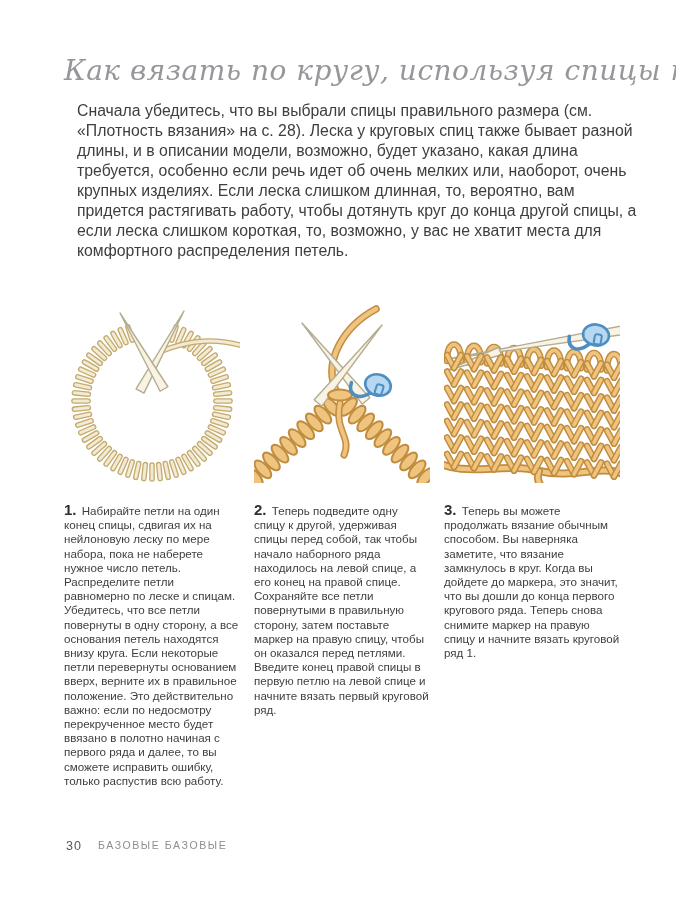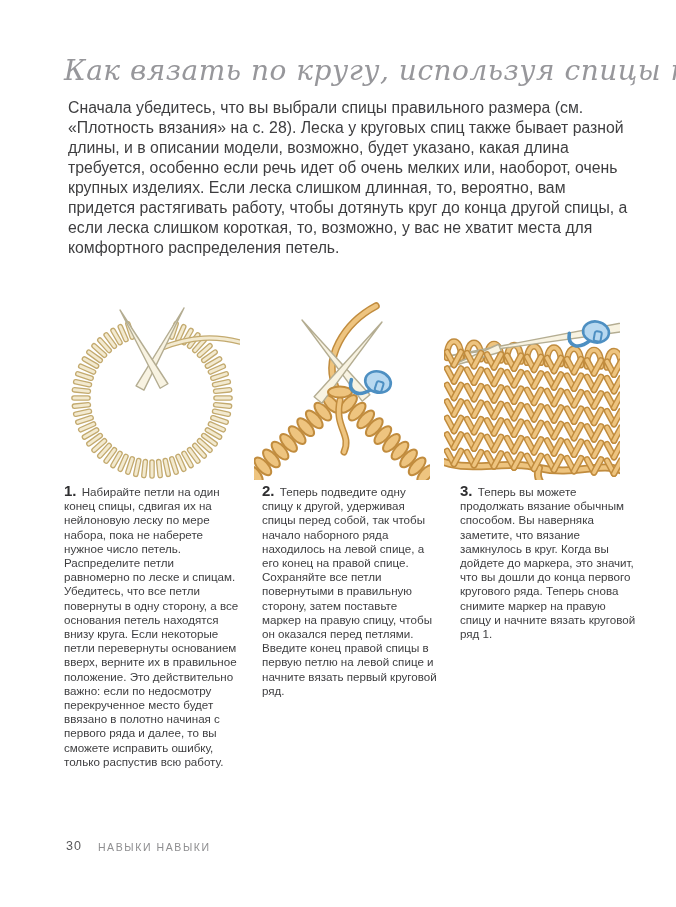--- a/index.html
+++ b/index.html
@@ -17,46 +17,46 @@
     font-family:"DejaVu Serif",serif;
     font-style:italic;
     font-weight:400;
     font-size:28px;
     line-height:34px;
     letter-spacing:0.5px;
     color:#97979b;
     white-space:nowrap;
   }
   .intro{
-    margin:4px;
+    margin:13px;
     width:560px;
     font-size:15.8px;
     line-height:20px;
     color:#3e3e40;
   }
   .figures{
     margin-top:38px;
     display:grid;
     grid-template-columns:176px 176px 176px;
     column-gap:14px;
   }
   .figure{width:176px;height:184px;}
   .figure svg{display:block;}
   .steps{
-    margin-top:4px;
+    margin-top:20px;
     display:grid;
     grid-template-columns:176px 176px 176px;
-    column-gap:22px;
+    column-gap:14px;
     align-items:start;
   }
   .step{margin:0;font-size:11.6px;line-height:14.2px;color:#3e3e40;}
   .step .num{font-size:15px;font-weight:bold;color:#2f2f31;margin-right:2px;}
   .footer{
     position:absolute;left:66px;top:839px;
-    display:flex;align-items:flex-end;
+    display:flex;align-items:flex-start;
   }
   .pageno{font-size:12.5px;color:#58585a;letter-spacing:1px;}
   .section{font-size:10.5px;color:#8e8e90;letter-spacing:1.6px;margin-left:16px;}
 </style>
 </head>
 <body>
 
 <div class="page">
   <div class="content">
 
@@ -517,15 +517,15 @@
       </p>
       <p class="step">
         <span class="num">3.</span>
         <span class="txt">Теперь вы можете продолжать вязание обычным способом. Вы наверняка заметите, что вязание замкнулось в круг. Когда вы дойдете до маркера, это значит, что вы дошли до конца первого кругового ряда. Теперь снова снимите маркер на правую спицу и начните вязать круговой ряд 1.</span>
       </p>
     </div>
   </div>
 
   <div class="footer">
     <span class="pageno">30</span>
-    <span class="section">НАВЫКИ НАВЫКИ</span>
+    <span class="section">БАЗОВЫЕ БАЗОВЫЕ</span>
   </div>
 </div>
 
 </body></html>

